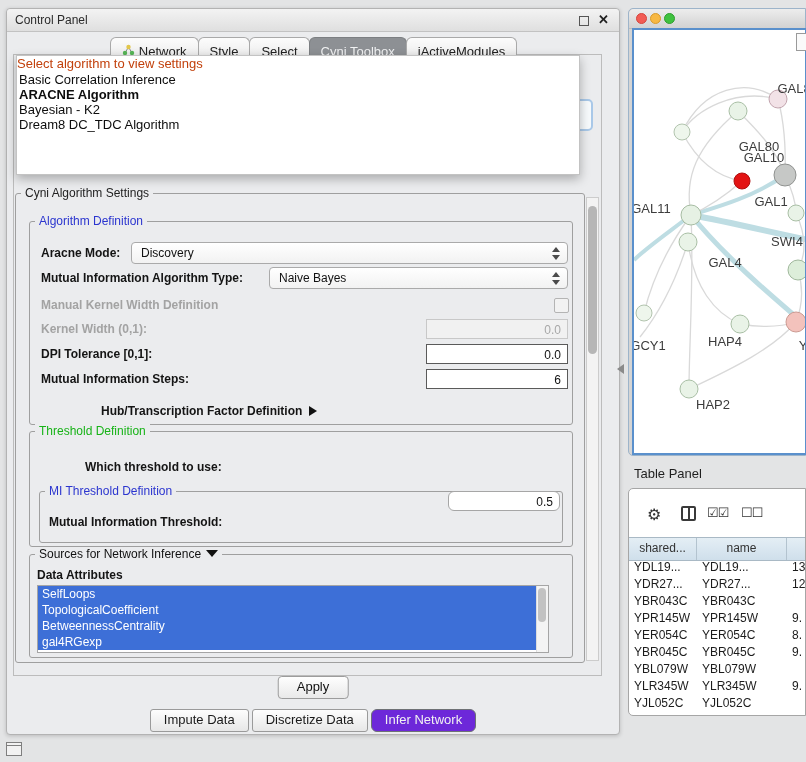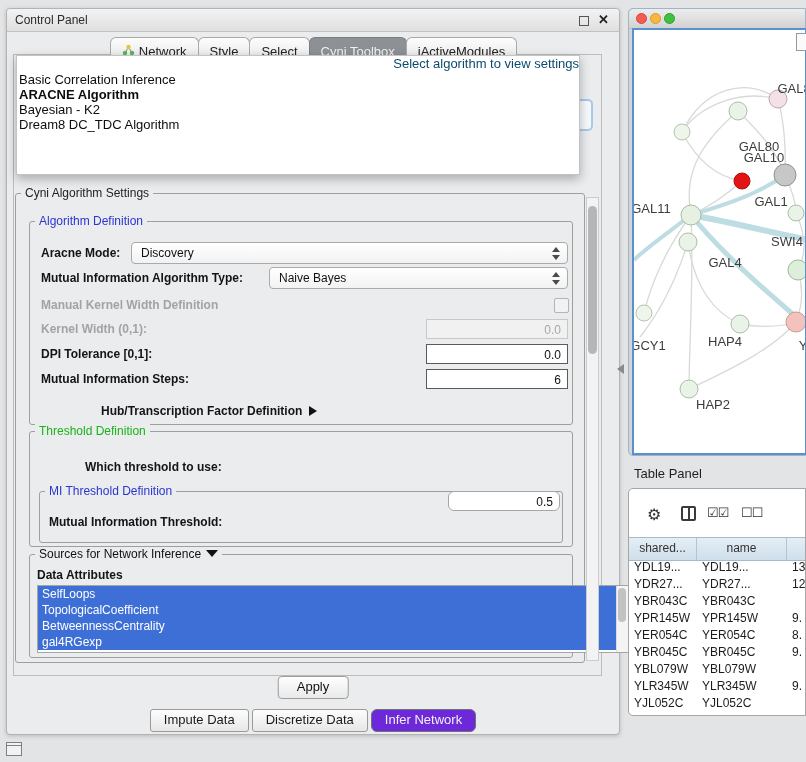--- a/index.html
+++ b/index.html
@@ -10,21 +10,21 @@
   .cp-title{position:absolute;left:8px;top:4px;font-size:12px;color:#2b2b2b;}
   .float-btn{position:absolute;right:30px;top:7px;width:8px;height:8px;border:1.5px solid #555;}
   .close-btn{position:absolute;right:10px;top:3px;font-size:13px;font-weight:bold;color:#222;}
   .frame{position:absolute;left:6px;top:45px;width:587px;height:620px;border:1px solid #bcbcbc;}
   
   .tabs{position:absolute;left:0;top:28px;width:100%;display:flex;justify-content:center;z-index:5;}
   .tab{height:18px;padding:4px 11px 3px 11px;font-size:13px;color:#222;background:linear-gradient(#fcfcfc,#e7e7e7);border:1px solid #a9a9a9;border-bottom:none;border-radius:6px 6px 0 0;margin-right:-1px;display:flex;align-items:center;gap:4px;white-space:nowrap;}
   .tab.active{background:#8d9094;color:#f1f2f3;border-color:#7c7f82;}
   
   .dropdown{position:absolute;left:10px;top:47px;width:562px;height:118px;background:#ffffff;border:1px solid #c3c3c3;box-shadow:0 4px 10px rgba(0,0,0,.28);z-index:30;font-size:13px;}
-  .dd-ph{height:16px;line-height:16px;text-align:right;color:#0c4a6e;padding-left:28px;}
+  .dd-ph{height:16px;line-height:16px;text-align:left;color:#c2410c;}
   .dd-item{height:15px;line-height:15px;padding-left:2px;color:#0d0d0d;white-space:nowrap;}
   .dd-item.sel{font-weight:bold;}
   
   .gbox{position:absolute;border:1px solid #9f9f9f;border-radius:3px;}
   .leg{position:absolute;font-size:12px;background:#ebecee;padding:0 4px;white-space:nowrap;z-index:2;}
   .leg.blue{color:#2b35cf;}
   .leg.green{color:#17b317;}
   .lbl{position:absolute;font-size:12px;font-weight:bold;color:#141414;white-space:nowrap;line-height:16px;}
   .lbl.dis{color:#a3a3a3;}
   
@@ -33,21 +33,21 @@
   .arrows{position:absolute;right:6px;top:4px;width:9px;height:13px;}
   .arrows::before{content:"";position:absolute;top:0;left:0;border-left:4.5px solid transparent;border-right:4.5px solid transparent;border-bottom:5px solid #4a4a4a;}
   .arrows::after{content:"";position:absolute;bottom:0;left:0;border-left:4.5px solid transparent;border-right:4.5px solid transparent;border-top:5px solid #4a4a4a;}
   .tin{position:absolute;height:20px;line-height:20px;background:#fff;border:1px solid #5a5a5a;box-sizing:border-box;font-size:12px;color:#111;text-align:right;padding:0 6px;}
   .tin.gray{border-color:#a6a6a6;}
   .tin.dis{border-color:#c8c8c8;background:#f1f1f1;color:#a8a8a8;}
   .cbox{position:absolute;width:13px;height:13px;border:1px solid #b4b4b4;background:#f2f2f2;border-radius:2px;}
   .tri-r{display:inline-block;width:0;height:0;border-top:5px solid transparent;border-bottom:5px solid transparent;border-left:8px solid #111;margin-left:7px;vertical-align:-1px;}
   .tri-d{display:inline-block;width:0;height:0;border-left:6px solid transparent;border-right:6px solid transparent;border-top:7px solid #111;margin-left:5px;vertical-align:1px;}
   
-  .attrlist{position:absolute;left:30px;top:576px;width:592px;height:68px;background:#fff;border:1px solid #a5a5a5;box-sizing:border-box;overflow:hidden;}
+  .attrlist{position:absolute;left:30px;top:576px;width:512px;height:68px;background:#fff;border:1px solid #a5a5a5;box-sizing:border-box;overflow:hidden;}
   .attr-item{height:16px;line-height:16px;background:#3d6fd7;color:#fff;font-size:12px;padding-left:4px;margin-right:11px;white-space:nowrap;}
   .attr-sb{position:absolute;right:0;top:0;width:11px;height:100%;background:#f4f4f4;border-left:1px solid #ddd;}
   .attr-sb .thumb{position:absolute;left:1px;top:2px;width:8px;height:34px;background:#c2c2c2;border-radius:4px;}
   
   .sb{position:absolute;left:579px;top:188px;width:13px;height:464px;background:#f3f3f3;border:1px solid #cccccc;box-sizing:border-box;}
   .sb .thumb{position:absolute;left:1px;top:8px;width:9px;height:148px;background:#b6b6b6;border-radius:5px;}
   
   .apply{position:absolute;left:50%;transform:translateX(-50%);top:667px;height:21px;padding:0 18px;font-size:13px;color:#111;background:linear-gradient(#fefefe,#e9e9e9);border:1px solid #9c9c9c;border-radius:4px;line-height:20px;}
   .btabs{position:absolute;left:0;top:700px;width:100%;display:flex;justify-content:center;gap:3px;}
   .btab{height:21px;line-height:20px;padding:0 13px;font-size:13px;color:#1a1a1a;background:linear-gradient(#fdfdfd,#e7e7e7);border:1px solid #9a9a9a;border-radius:3px;white-space:nowrap;}

